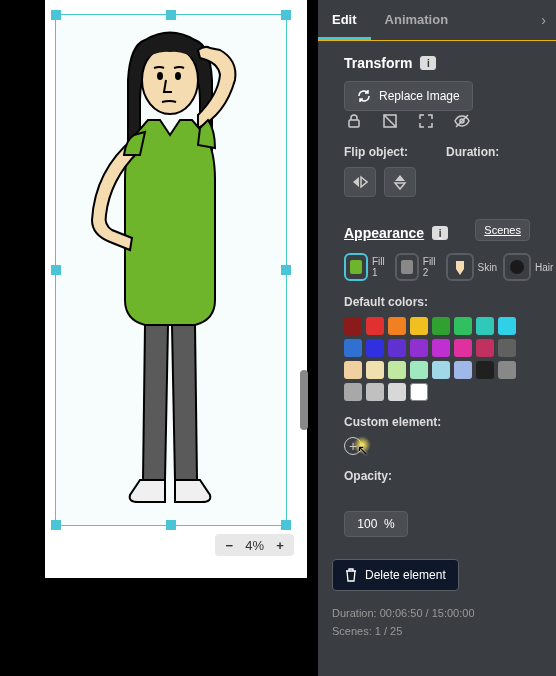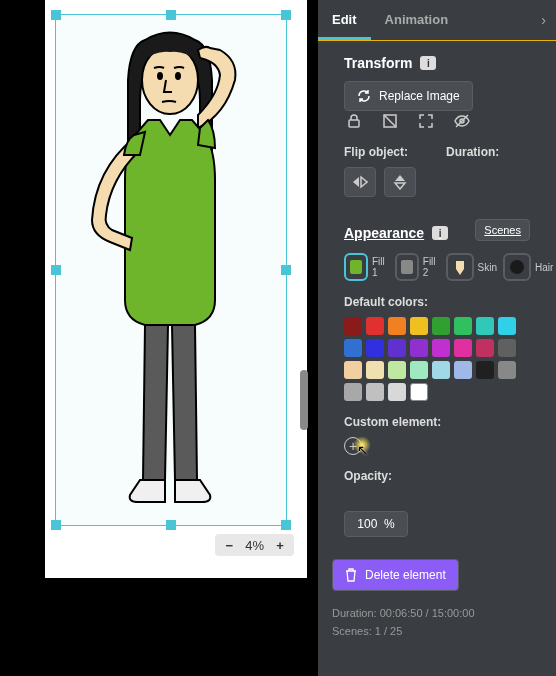--- a/index.html
+++ b/index.html
@@ -56,21 +56,21 @@
   .color-grid { display: flex; flex-wrap: wrap; gap: 4px; margin-top: 6px; width: 172px; }
   .color-sw { width: 18px; height: 18px; border-radius: 3px; cursor: pointer; }
   .color-sw.border { border: 1px solid #888; }
   
   .add-color { width: 18px; height: 18px; border: 1px solid #ccc; border-radius: 50%; display: flex; align-items: center; justify-content: center; color: #ccc; font-size: 14px; cursor: pointer; margin-top: 6px; position: relative; }
   .cursor-icon { position: absolute; left: 12px; top: 4px; font-size: 14px; color: #000; text-shadow: 0 0 2px #fff; }
   .cursor-glow { position: absolute; left: 8px; top: -2px; width: 18px; height: 18px; background: radial-gradient(circle,#f5e05a 10%, transparent 70%); border-radius: 50%; }
   
   .opacity-input { margin-top: 20px; background: #4a4d52; border: 1px solid #5a5d62; color: #fff; padding: 5px 8px; border-radius: 4px; width: 64px; font-size: 12px; text-align: center; }
   
-  .delete-btn { margin: 14px; background: #8b5cf6; border: 1px solid #5a5d62; color: #fff; padding: 8px 12px; border-radius: 4px; font-size: 12px; display: inline-flex; align-items: center; gap: 8px; cursor: pointer; }
+  .delete-btn { margin: 14px; background: #0f172a; border: 1px solid #5a5d62; color: #fff; padding: 8px 12px; border-radius: 4px; font-size: 12px; display: inline-flex; align-items: center; gap: 8px; cursor: pointer; }
   
   .footer-info { padding: 0 14px 14px; color: #999; font-size: 11px; line-height: 1.6; }
   
   svg { display: block; }
 </style>
 </head>
 <body>
 
 <div class="canvas-area">
   <div class="canvas-bg"></div>

